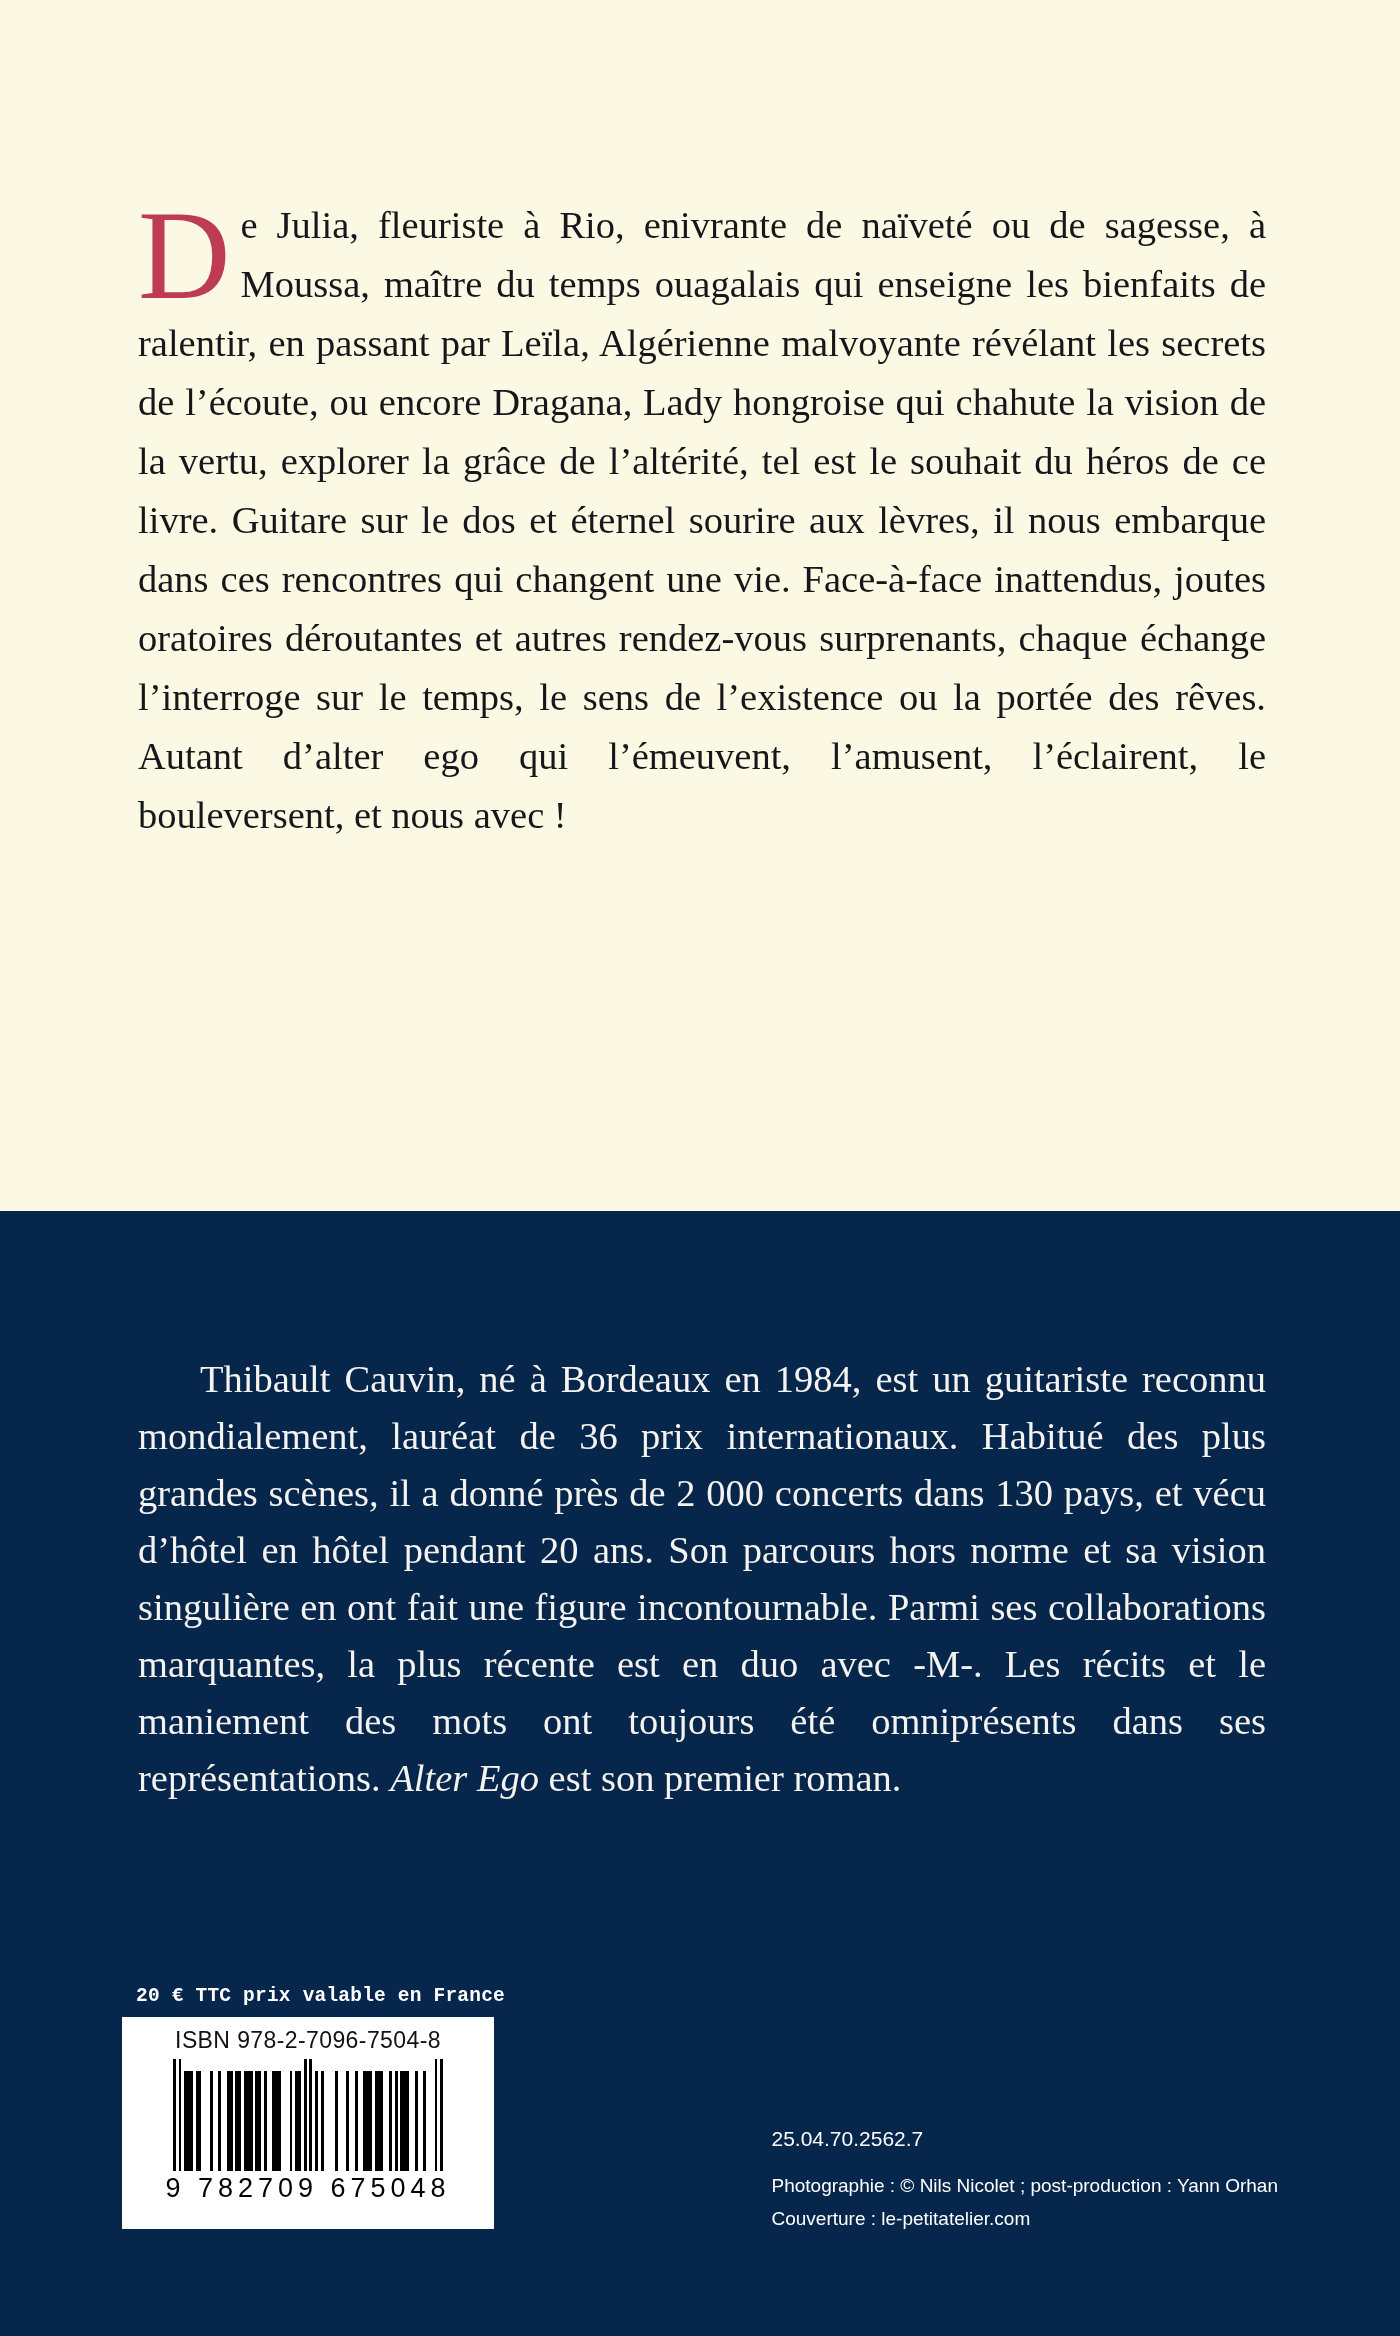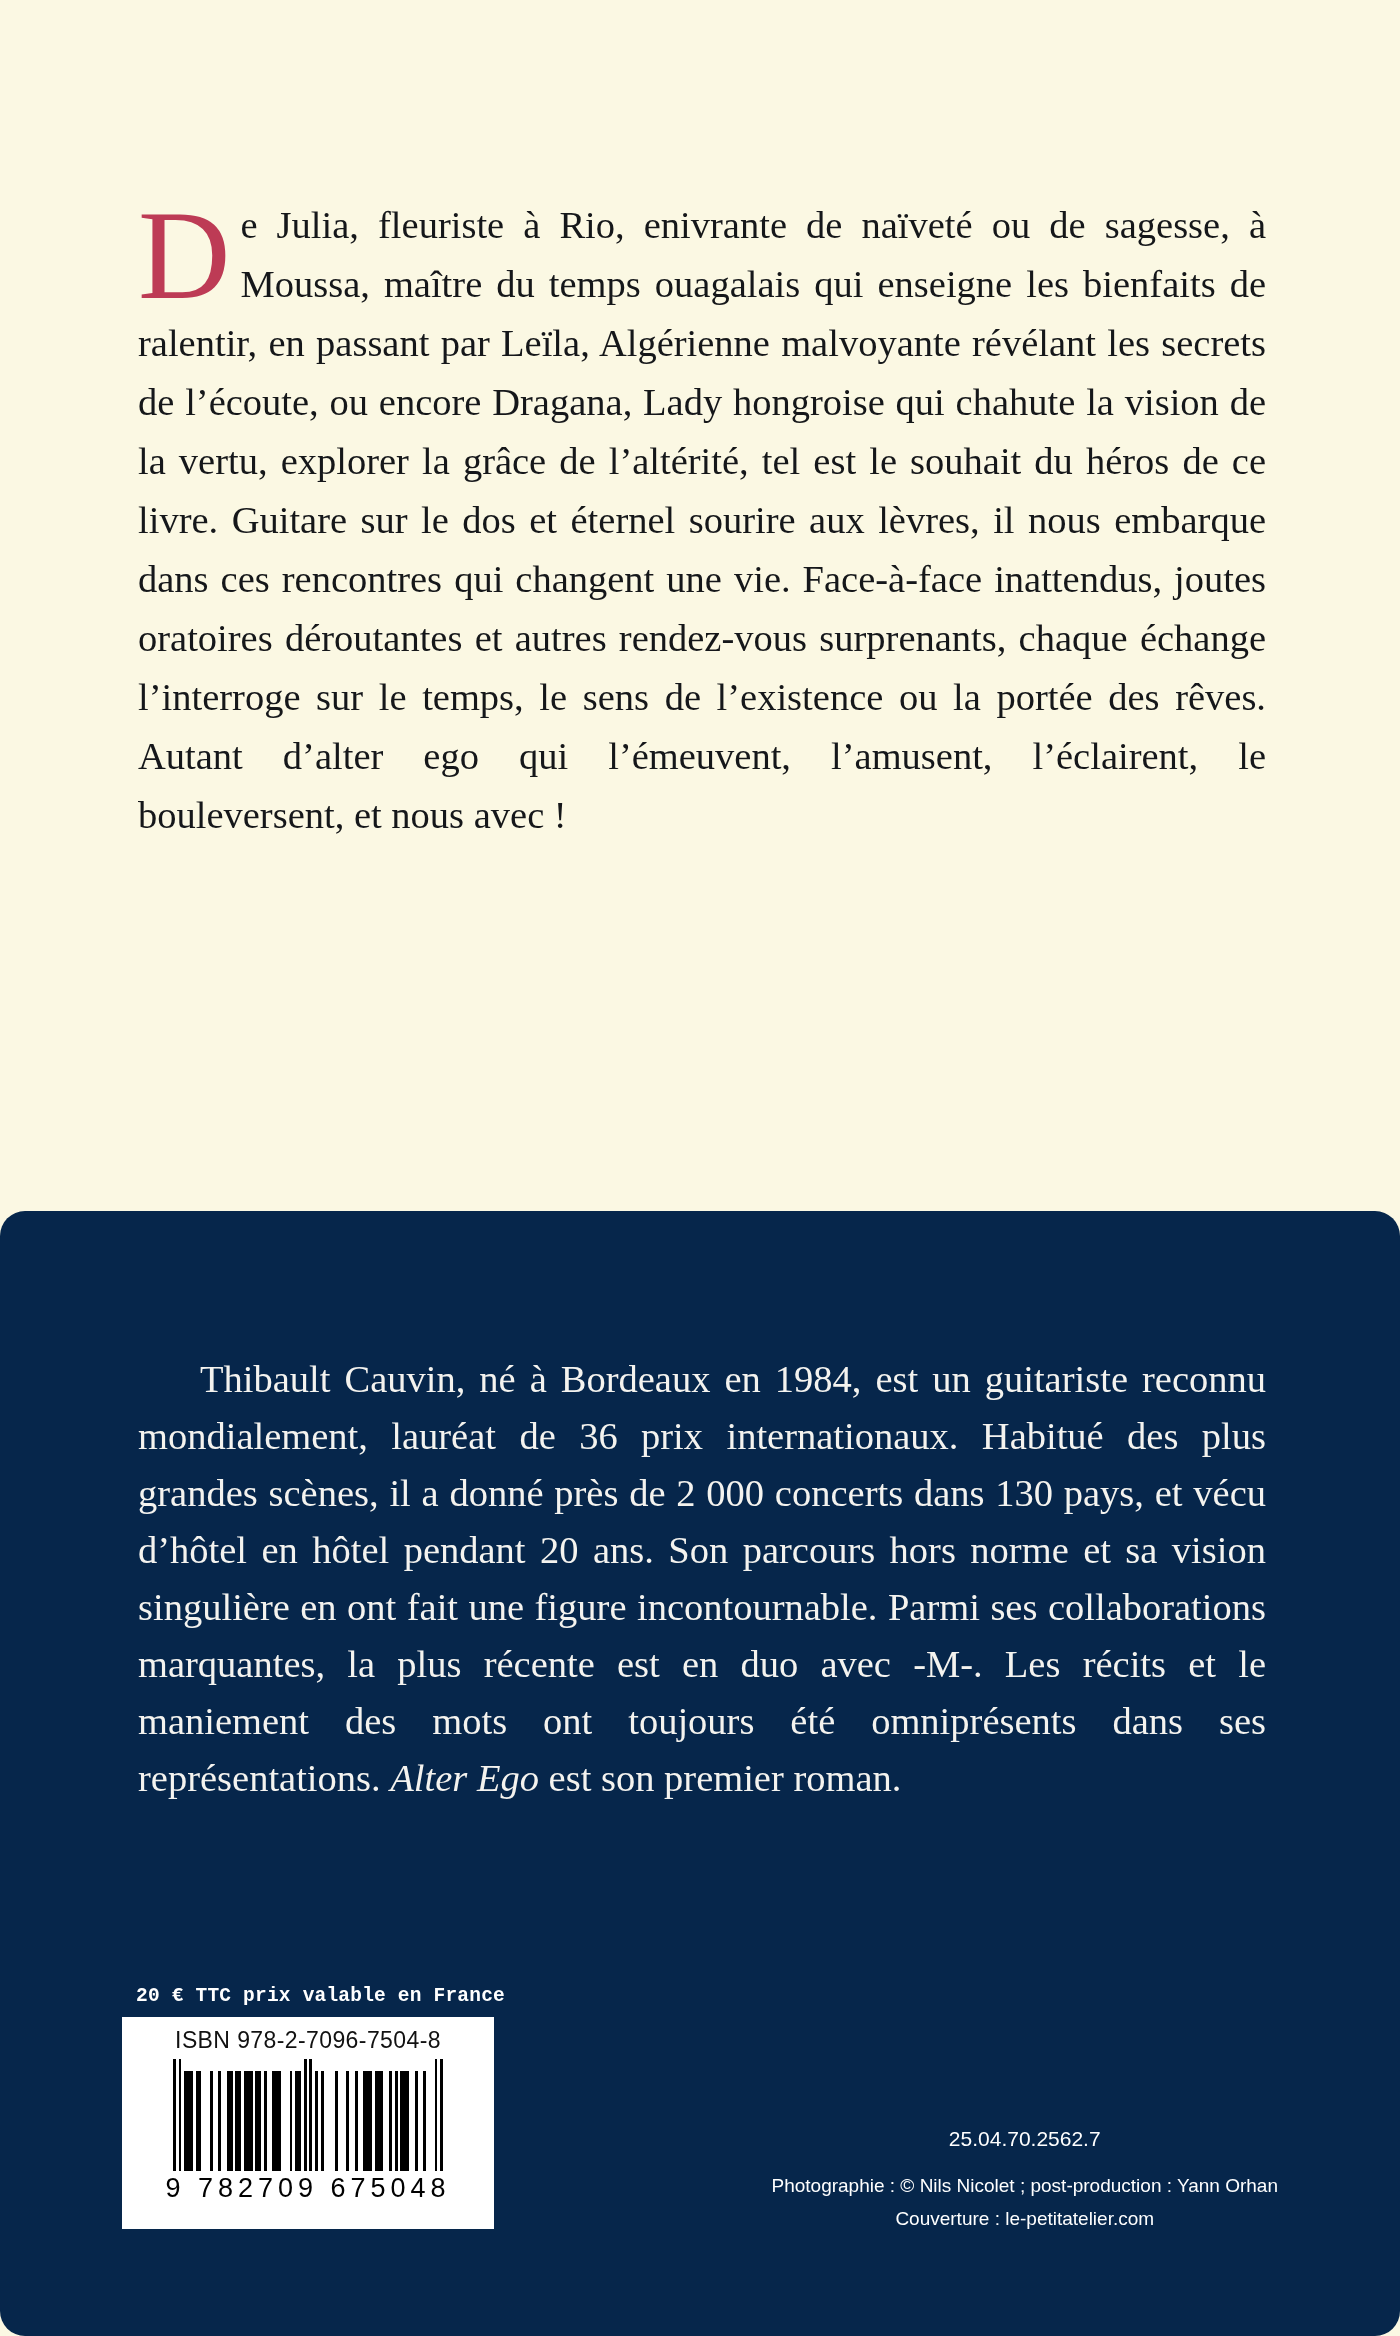--- a/index.html
+++ b/index.html
@@ -35,21 +35,20 @@
     color:#bd3b55;
     padding:6px 10px 0 0;
     margin-top:4px;
     font-family:"Liberation Serif", serif;
   }
 
   
   .navy {
     position:absolute; left:0; top:1211px; width:1400px; height:1125px;
     background:#06264b;
-    border-radius:25px;
   }
   .bio {
     position:absolute;
     left:138px; top:140px; width:1128px;
     color:#f4f3ef;
     font-size:38.5px;
     line-height:57px;
     text-align:justify;
   }
   .bio p { text-indent:62px; }
@@ -98,21 +97,21 @@
     text-align:center;
     letter-spacing:5px;
     margin-top:2px;
     white-space:nowrap;
   }
 
   
   .credits {
     position:absolute;
     right:122px; top:2122px;
-    text-align:center;
+    text-align:left;
     color:#ffffff;
     font-family:"Liberation Sans", sans-serif;
     font-size:19px;
     line-height:33px;
     white-space:nowrap;
   }
   .credits .ref { font-size:21px; margin-bottom:14px; }
 </style>
 </head>
 <body>

